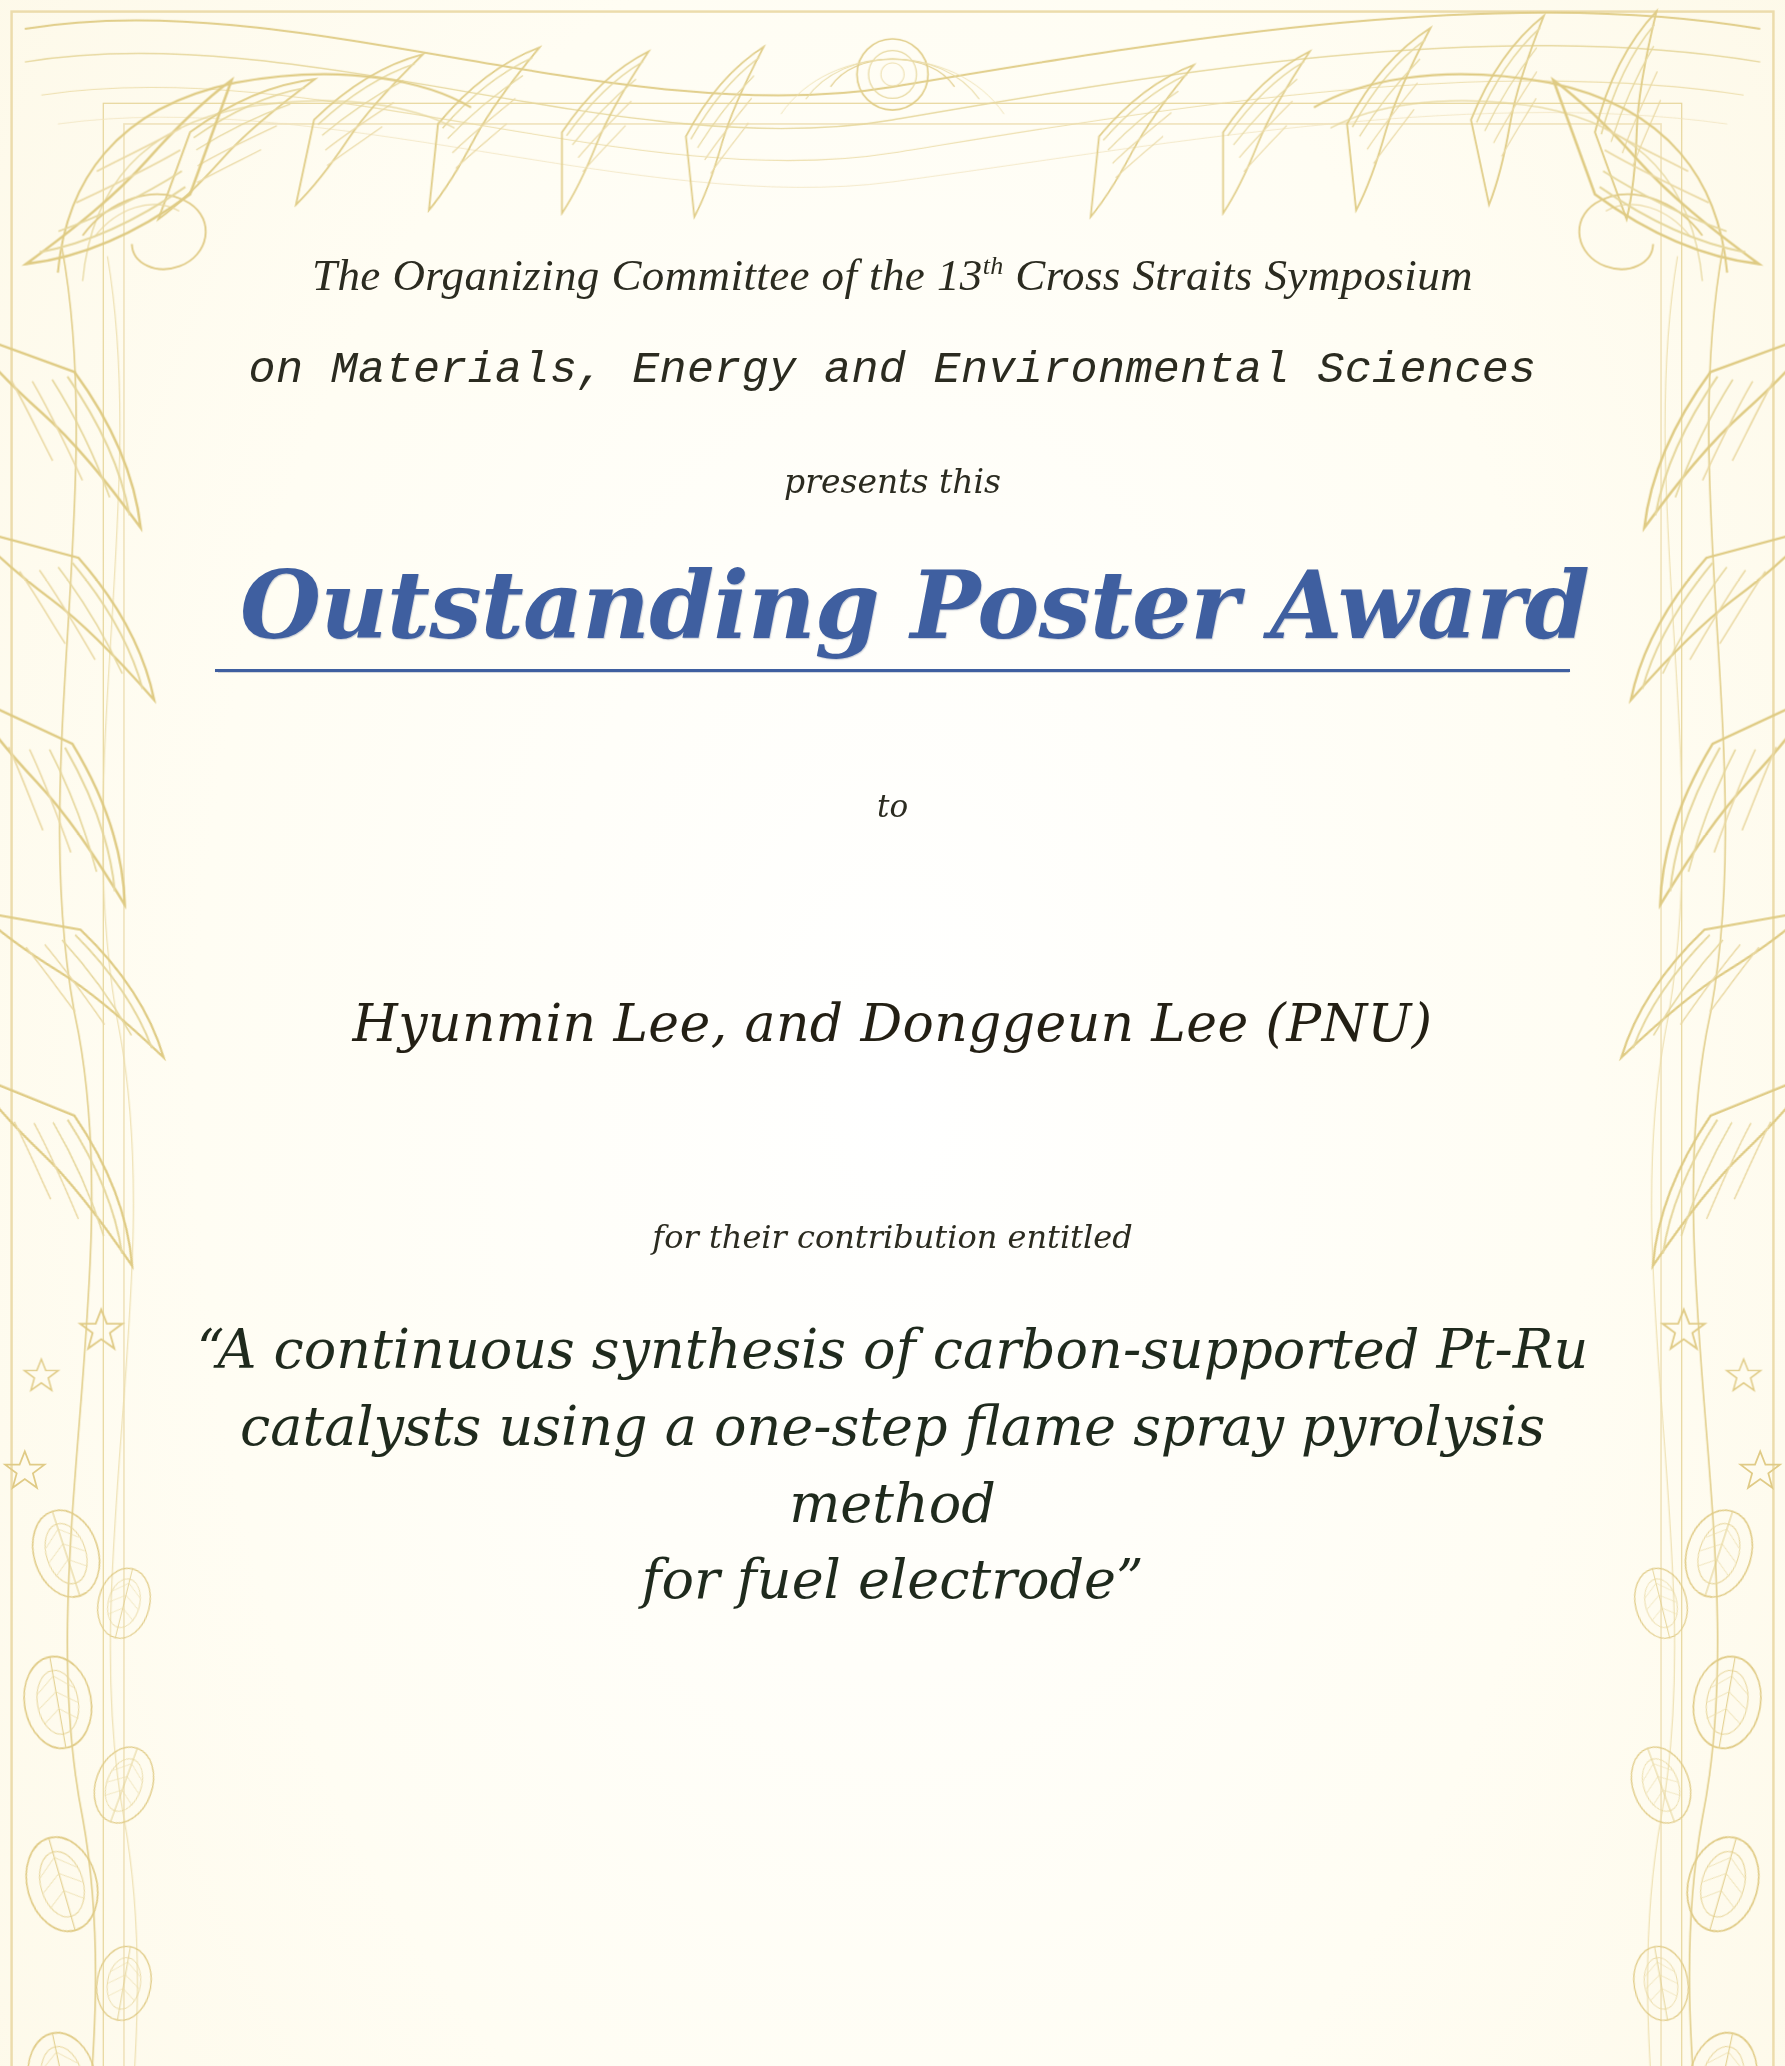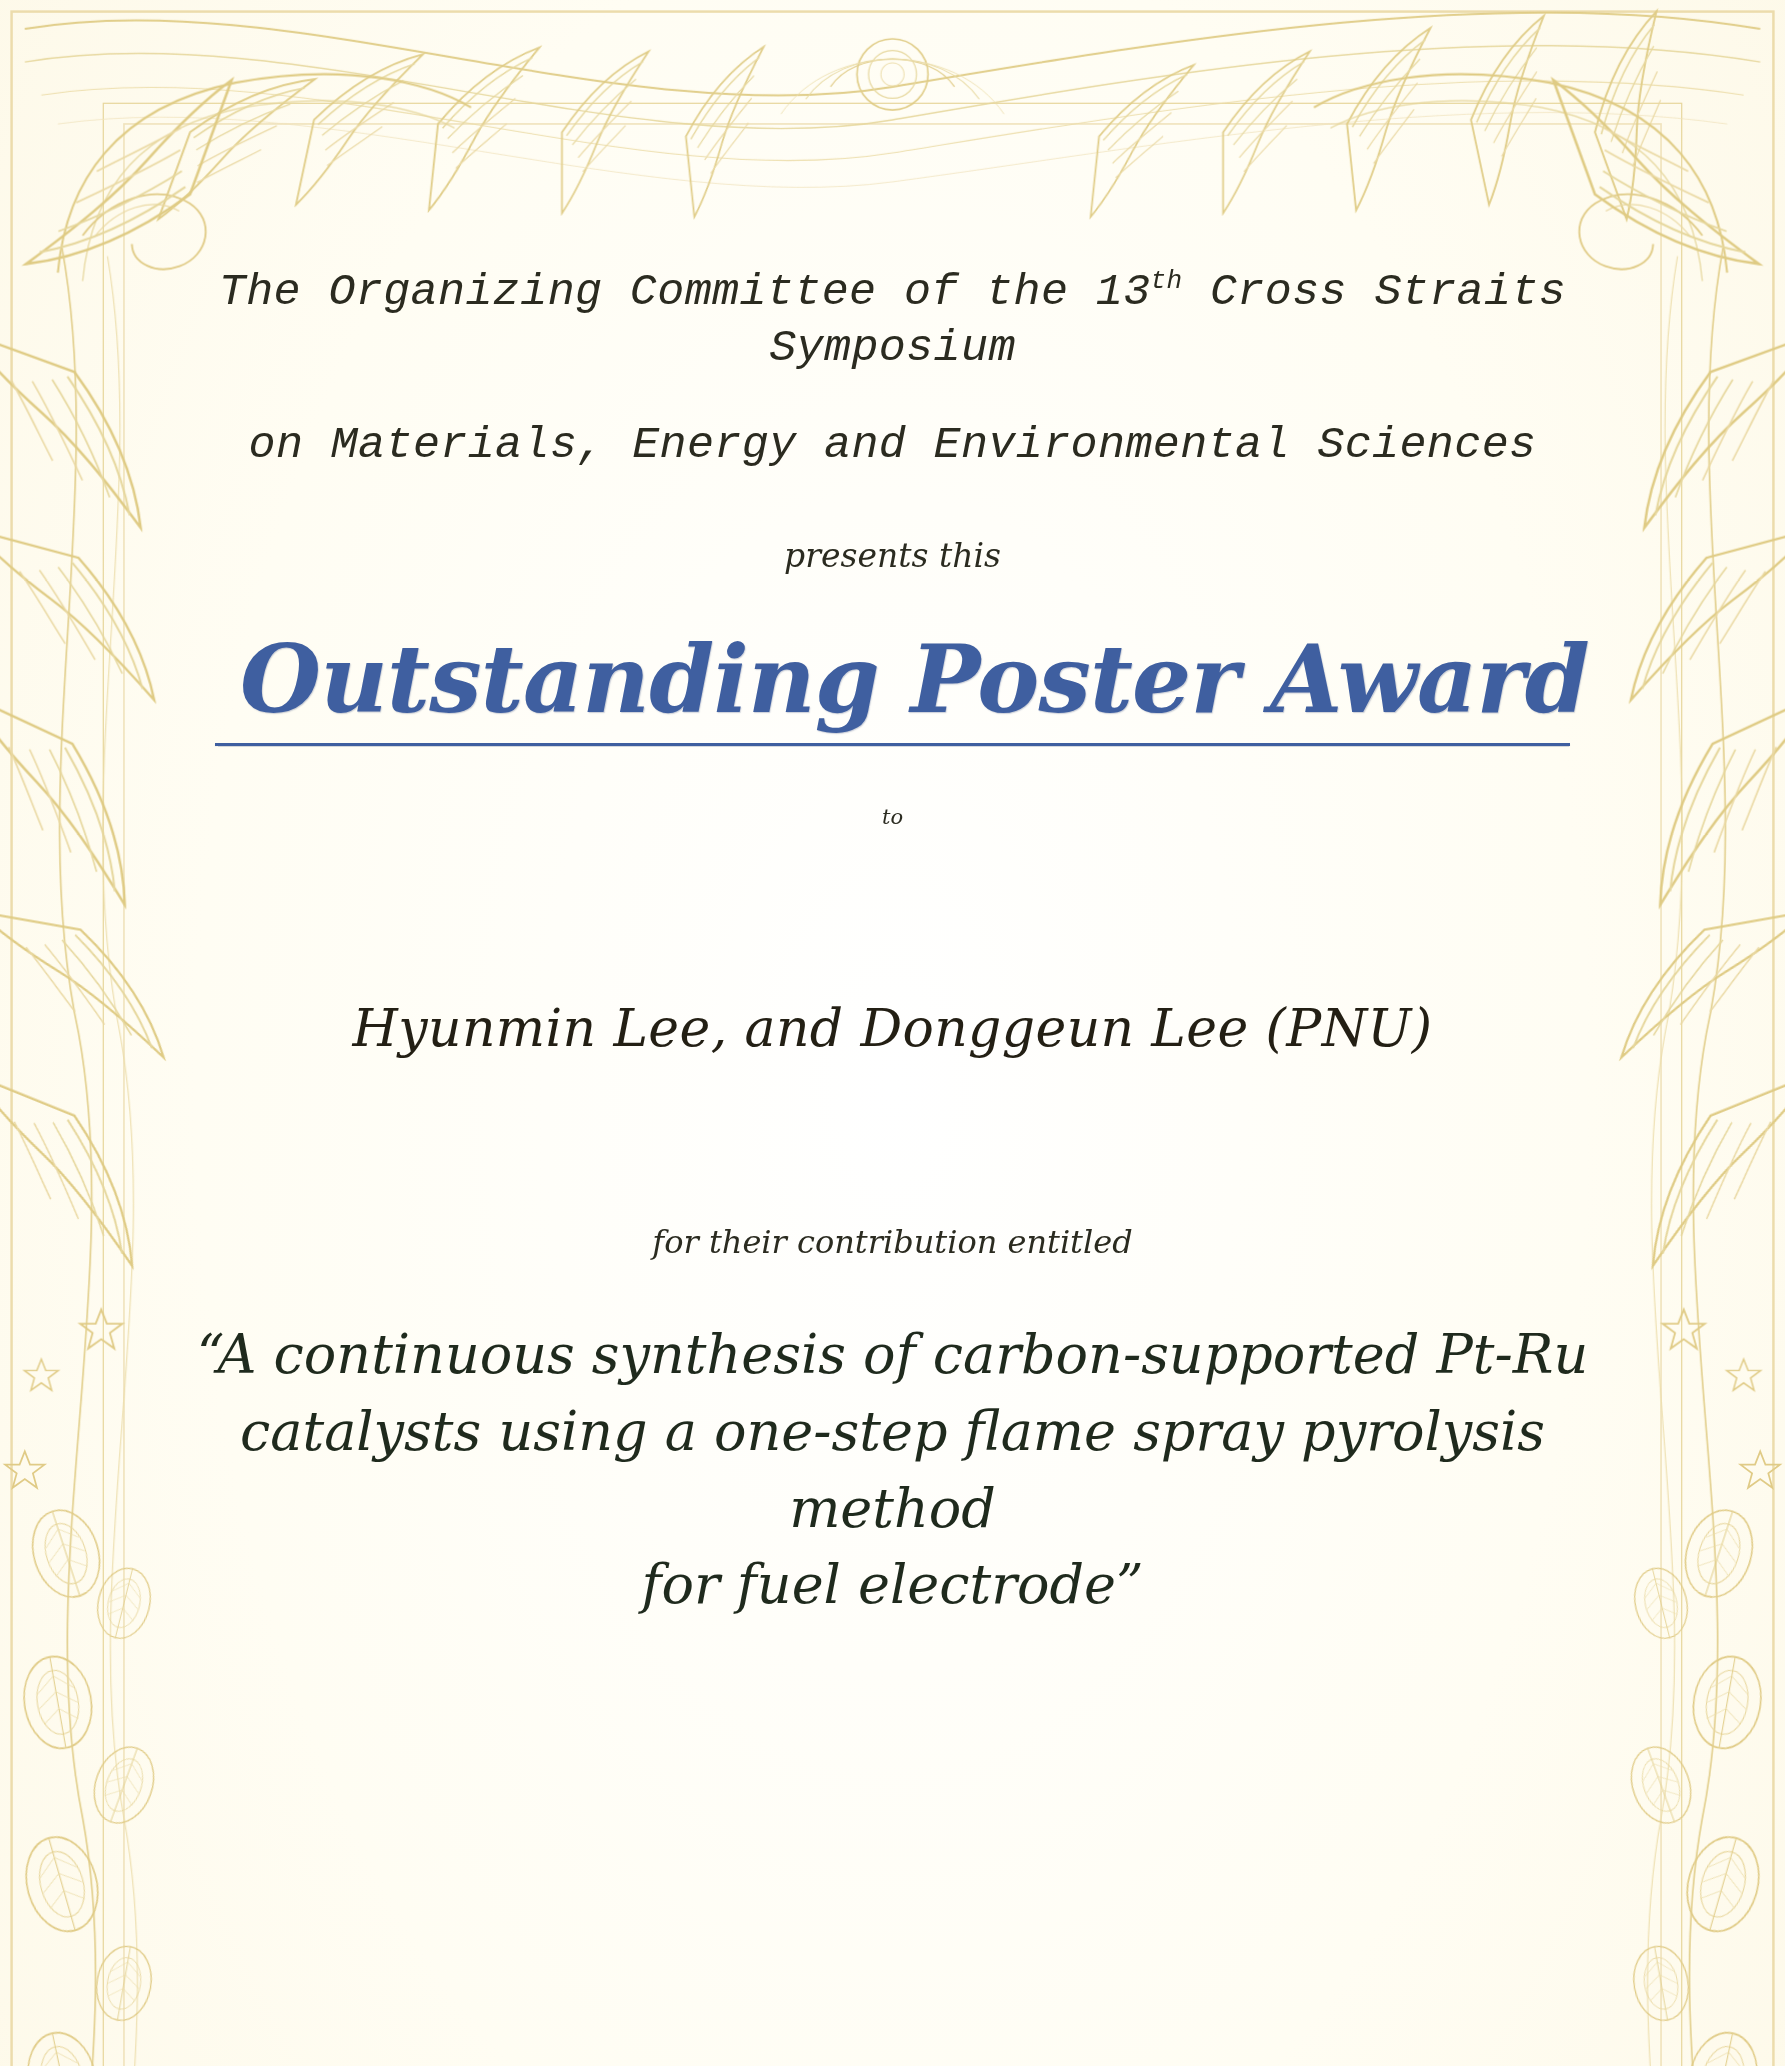--- a/index.html
+++ b/index.html
@@ -44,27 +44,27 @@
     top: 231px;
     bottom: 174px;
     display: flex;
     flex-direction: column;
     align-items: center;
     text-align: center;
     color: #2a2a22;
   }
 
   .line-intro-1 {
-    font-family: Liberation Mono, monospace;
+    font-family: Liberation Serif, serif;
     font-style: italic;
     font-size: 45px;
     line-height: 1.25;
     letter-spacing: 0.4px;
     color: #2b2b20;
-    margin-top: 34px;
+    margin-top: 16px;
   }
   .line-intro-1 .sup {
     font-size: 26px;
     vertical-align: super;
     line-height: 0;
   }
   .line-intro-2 {
     font-family: Liberation Mono, monospace;
     font-style: italic;
     font-size: 45px;
@@ -98,23 +98,23 @@
     margin-top: 9px;
     width: 1355px;
     height: 3.7px;
     background: #3f5fa0;
     box-shadow: 0 0.8px 0.8px rgba(40,60,110,0.2);
   }
 
   .word-to {
     font-family: "DejaVu Serif", serif;
     font-style: italic;
-    font-size: 21px;
-    color: #2b2b20;
-    margin-top: 59px;
+    font-size: 31px;
+    color: #2b2b20;
+    margin-top: 116px;
   }
 
   .recipients {
     font-family: "DejaVu Serif", serif;
     font-style: italic;
     font-size: 52px;
     color: #231f14;
     margin-top: 169px;
     letter-spacing: 0.4px;
   }

